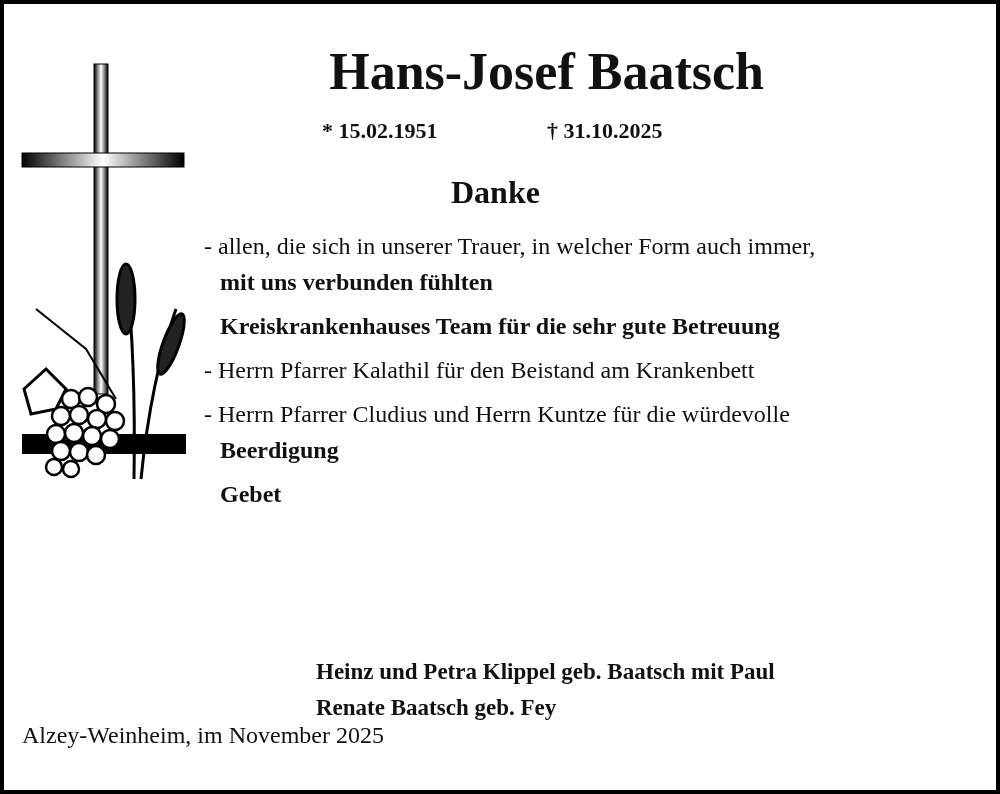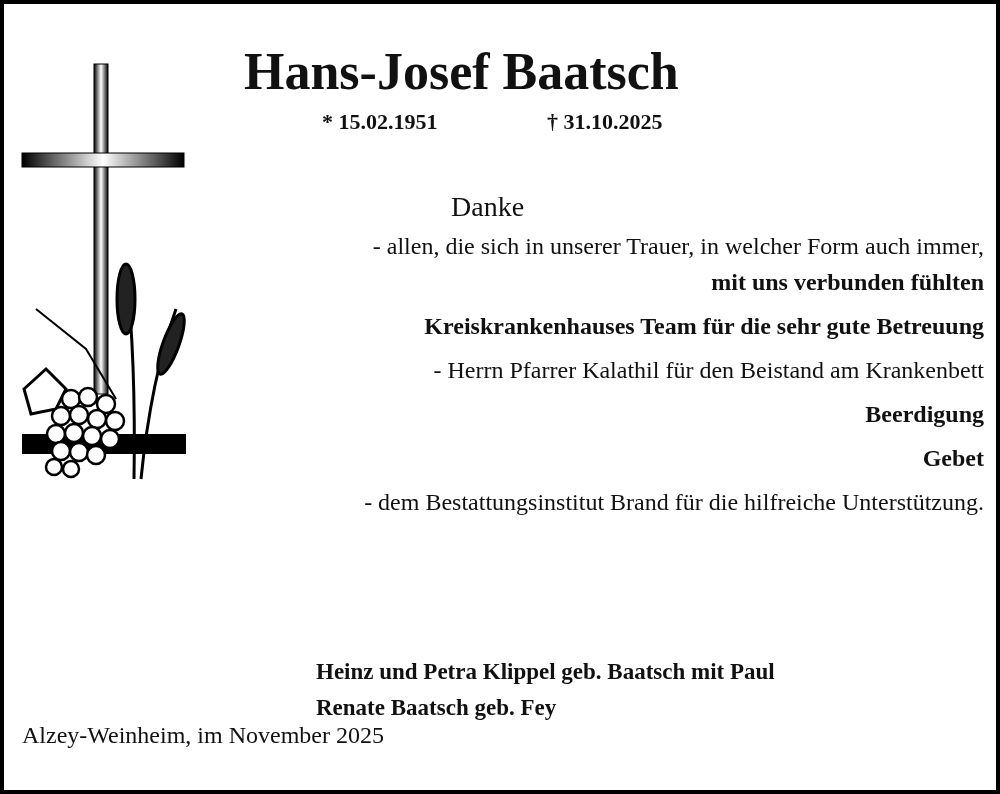--- a/index.html
+++ b/index.html
@@ -3,27 +3,27 @@
 <meta charset="utf-8">
 <style>
   html, body { margin: 0; padding: 0; background: #fff; }
   body { width: 1000px; height: 794px; overflow: hidden; }
   .frame {
     position: relative; box-sizing: border-box;
     width: 1000px; height: 794px;
     border: 4px solid #000; background: #fff;
     font-family: "Liberation Serif", "DejaVu Serif", serif; color: #111;
   }
-  .name-wrap { position: absolute; top: 38px; left: 240px; width: 520px; text-align: left; font-weight: bold; font-size: 52px; }
-  .dates { position: absolute; top: 105px; font-weight: bold; font-size: 22px; }
+  .name-wrap { position: absolute; top: 38px; left: 240px; width: 520px; text-align: right; font-weight: bold; font-size: 52px; }
+  .dates { position: absolute; top: 114px; font-weight: bold; font-size: 22px; }
   .birth { left: 318px; }
   .death { left: 543px; text-align: right; }
-  .danke { position: absolute; top: 187px; left: 447px; font-weight: normal; font-size: 28px; }
+  .danke { position: absolute; top: 170px; left: 447px; font-weight: bold; font-size: 32px; }
   .list { position: absolute; top: 224px; left: 200px; width: 780px; font-size: 24px; line-height: 36px; }
-  .item { margin-bottom: 8px; text-align: right; }
+  .item { margin-bottom: 8px; }
   .item .cont { display: block; padding-left: 16px; font-weight: bold; }
   .sign { position: absolute; left: 312px; top: 650px; font-weight: bold; font-size: 23px; line-height: 36px; }
   .place { position: absolute; left: 18px; top: 718px; font-size: 24px; }
   .emblem { position: absolute; left: 12px; top: 55px; width: 180px; height: 430px; }
 </style>
 </head>
 <body>
 
 <div class="frame">
 
@@ -73,23 +73,22 @@
 
   <div class="name-wrap">Hans-Josef Baatsch</div>
   <div class="dates birth">* 15.02.1951</div>
   <div class="dates death">† 31.10.2025</div>
   <div class="danke">Danke</div>
 
   <div class="list">
     <div class="item"><span>- allen, die sich in unserer Trauer, in welcher Form auch immer,</span><span class="cont">mit uns verbunden fühlten</span></div>
     <div class="item"><span class="cont">Kreiskrankenhauses Team für die sehr gute Betreuung</span></div>
     <div class="item"><span>- Herrn Pfarrer Kalathil für den Beistand am Krankenbett</span></div>
-    <div class="item"><span class="cont">Beerdigung</span></div>
+    <div class="item"><span>- Herrn Pfarrer Cludius und Herrn Kuntze für die würdevolle</span><span class="cont">Beerdigung</span></div>
     <div class="item"><span class="cont">Gebet</span></div>
-    <div class="item"><span>- dem Bestattungsinstitut Brand für die hilfreiche Unterstützung.</span></div>
   </div>
 
   <div class="sign">
     <div>Heinz und Petra Klippel geb. Baatsch mit Paul</div>
     <div>Renate Baatsch geb. Fey</div>
   </div>
 
   <div class="place">Alzey-Weinheim, im November 2025</div>
 </div>
 

